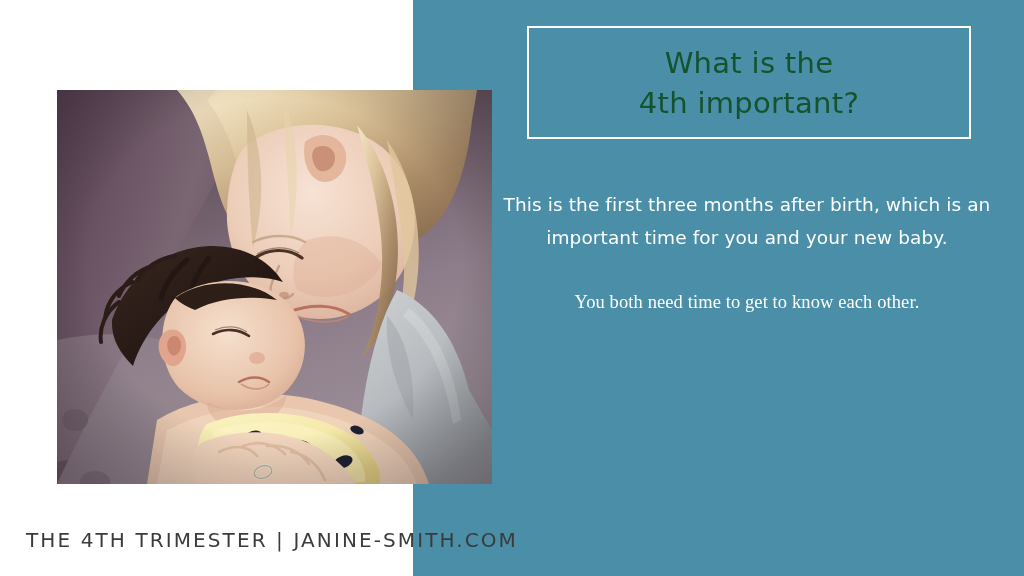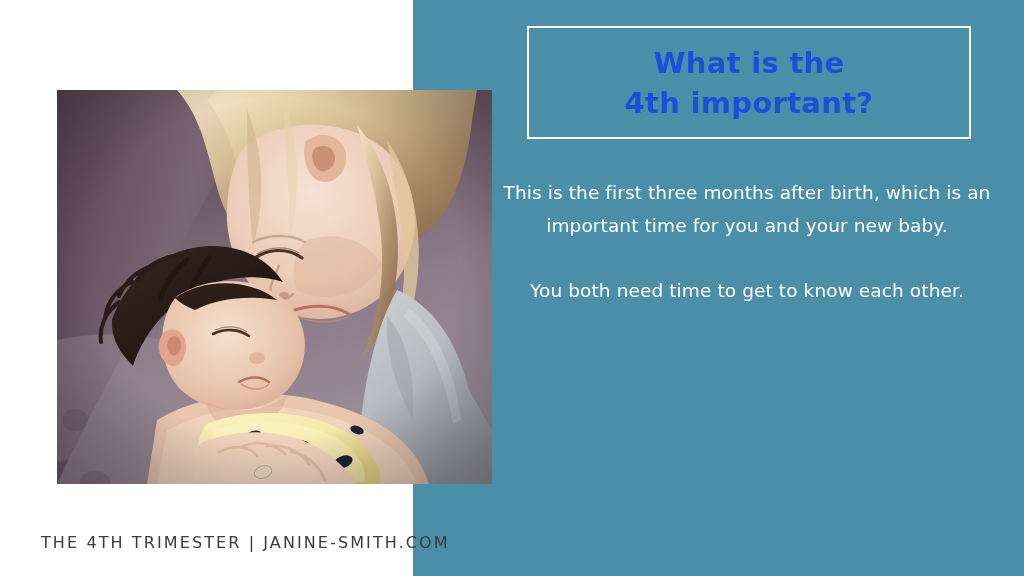--- a/index.html
+++ b/index.html
@@ -36,57 +36,57 @@
     width: 444px;
     height: 113px;
     border: 2px solid #ffffff;
     box-sizing: border-box;
     display: flex;
     flex-direction: column;
     align-items: center;
     justify-content: center;
   }
   .title-line {
-    color: #1d4ed8;
+    color: #14532d;
     font-family: "DejaVu Sans", sans-serif;
     font-size: 29px;
-    font-weight: 700;
+    font-weight: 400;
     line-height: 40px;
     letter-spacing: 0.3px;
     text-align: right;
     white-space: nowrap;
   }
 
   
   .body-copy {
     position: absolute;
     left: 500px;
-    top: 176px;
+    top: 188px;
     width: 494px;
     text-align: center;
   }
   .para {
     color: #ffffff;
     font-family: "DejaVu Sans", sans-serif;
     font-size: 18.5px;
     font-weight: 400;
     line-height: 33px;
     letter-spacing: 0.1px;
     margin: 0 0 32px 0;
   }
-  .para:last-child { margin-bottom: 8px; }
+  .para:last-child { margin-bottom: 8px; font-family: Liberation Serif, serif; }
 
   
   .footer {
     position: absolute;
-    left: 41px;
+    left: 26px;
     bottom: 24px;
     color: #3b3b3b;
     font-family: "DejaVu Sans", sans-serif;
-    font-size: 16px;
+    font-size: 20px;
     font-weight: 400;
     letter-spacing: 2.1px;
     white-space: nowrap;
   }
 
   
   .photo {
     position: absolute;
     left: 57px;
     top: 90px;

